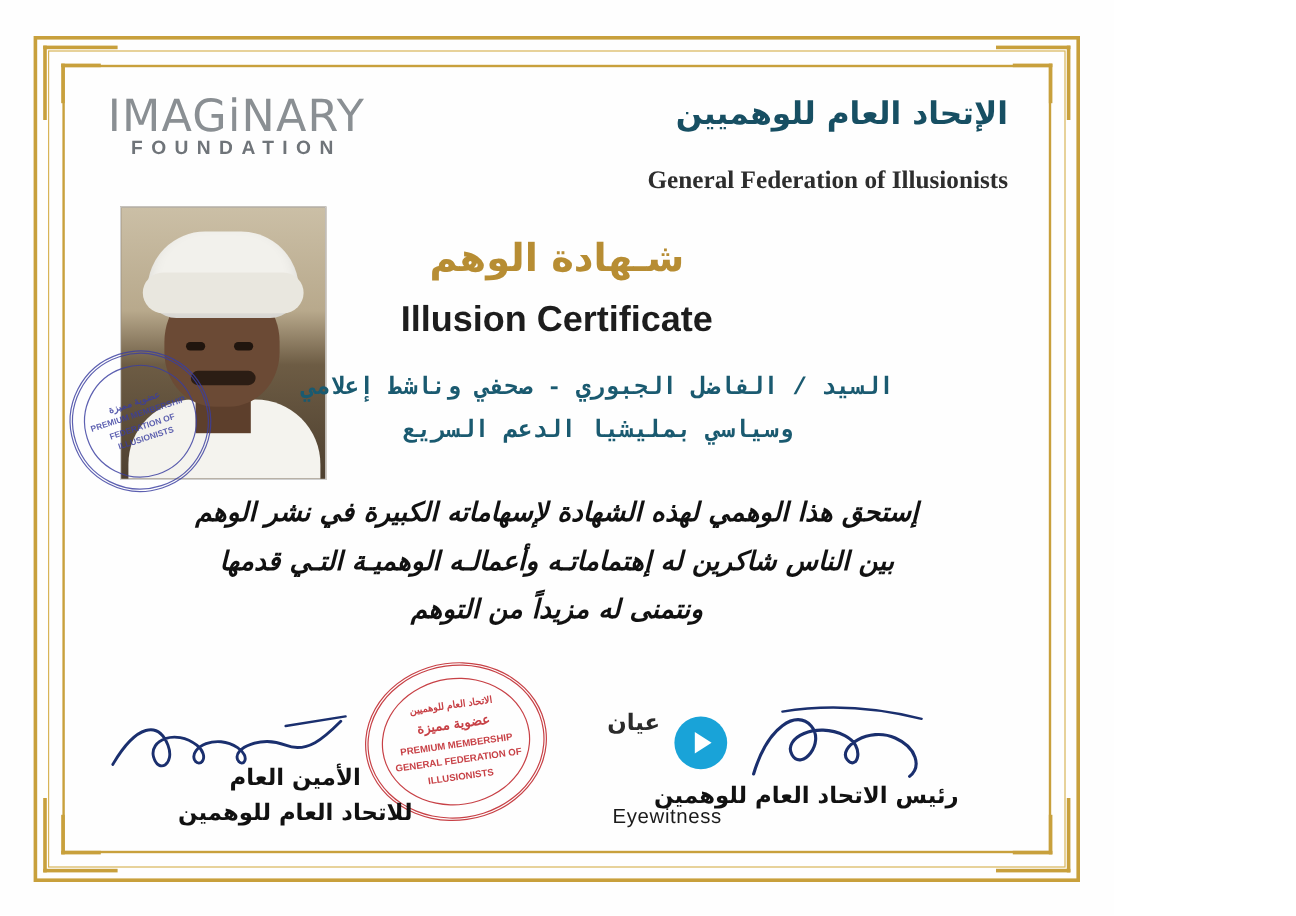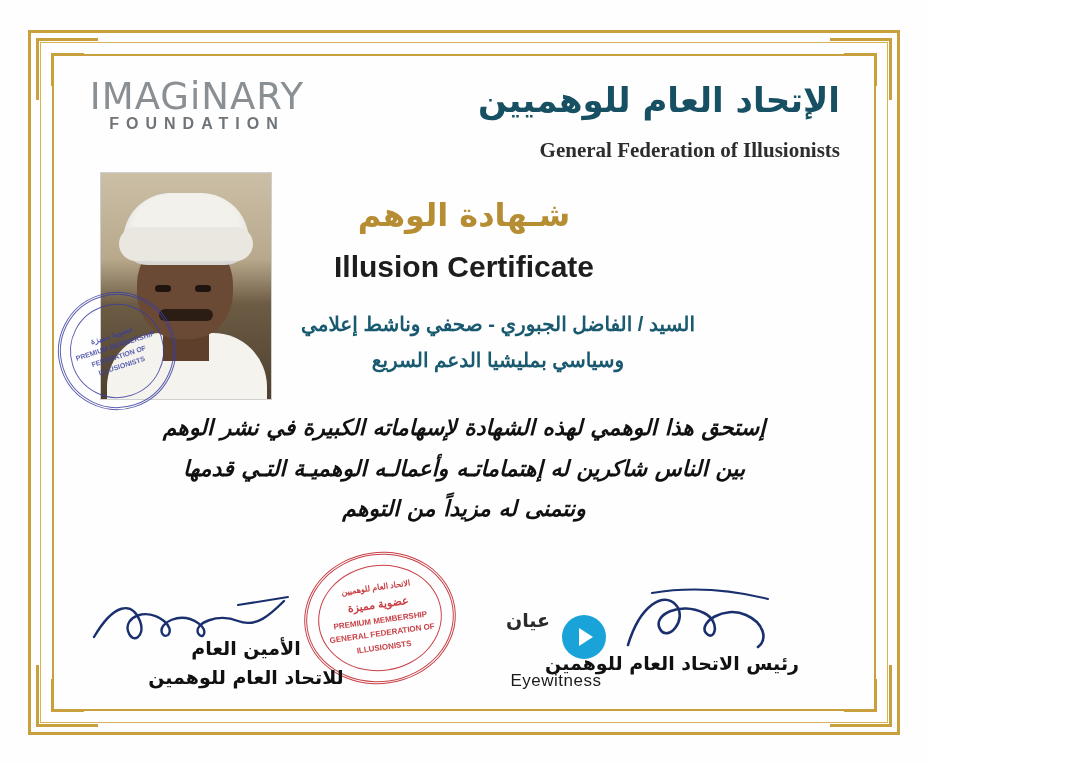--- a/index.html
+++ b/index.html
@@ -80,21 +80,21 @@
     color: #6f7479;
     font-weight: 600;
   }
 
   
   .header-ar {
     position: absolute;
     right: 88px;
     top: 80px;
     font-family: "DejaVu Sans", sans-serif;
-    font-size: 34px;
+    font-size: 26px;
     font-weight: bold;
     color: #174f63;
     direction: rtl;
     text-align: right;
     letter-spacing: 0px;
   }
   .header-en {
     position: absolute;
     right: 88px;
     top: 138px;
@@ -248,21 +248,21 @@
   }
 
   
   .recipient {
     position: absolute;
     right: 120px;
     top: 306px;
     width: 620px;
     direction: rtl;
     text-align: center;
-    font-family: Liberation Sans, sans-serif;
+    font-family: Liberation Mono, monospace;
     font-size: 20px;
     font-weight: bold;
     color: #1a5a70;
     line-height: 1.8;
   }
 
   
   .body-text {
     position: absolute;
     left: 110px;
@@ -329,21 +329,21 @@
   }
   .ew-circle::after {
     content: "";
     width: 0; height: 0;
     border-left: 14px solid #ffffff;
     border-top: 9px solid transparent;
     border-bottom: 9px solid transparent;
     margin-left: 4px;
   }
   .ew-label {
-    margin-top: 2px;
+    margin-top: 20px;
     font-family: "Liberation Sans", sans-serif;
     font-size: 17px;
     color: #1b1b1b;
     letter-spacing: 0.5px;
   }
 </style>
 </head>
 <body>
 
 <div id="certificate">

